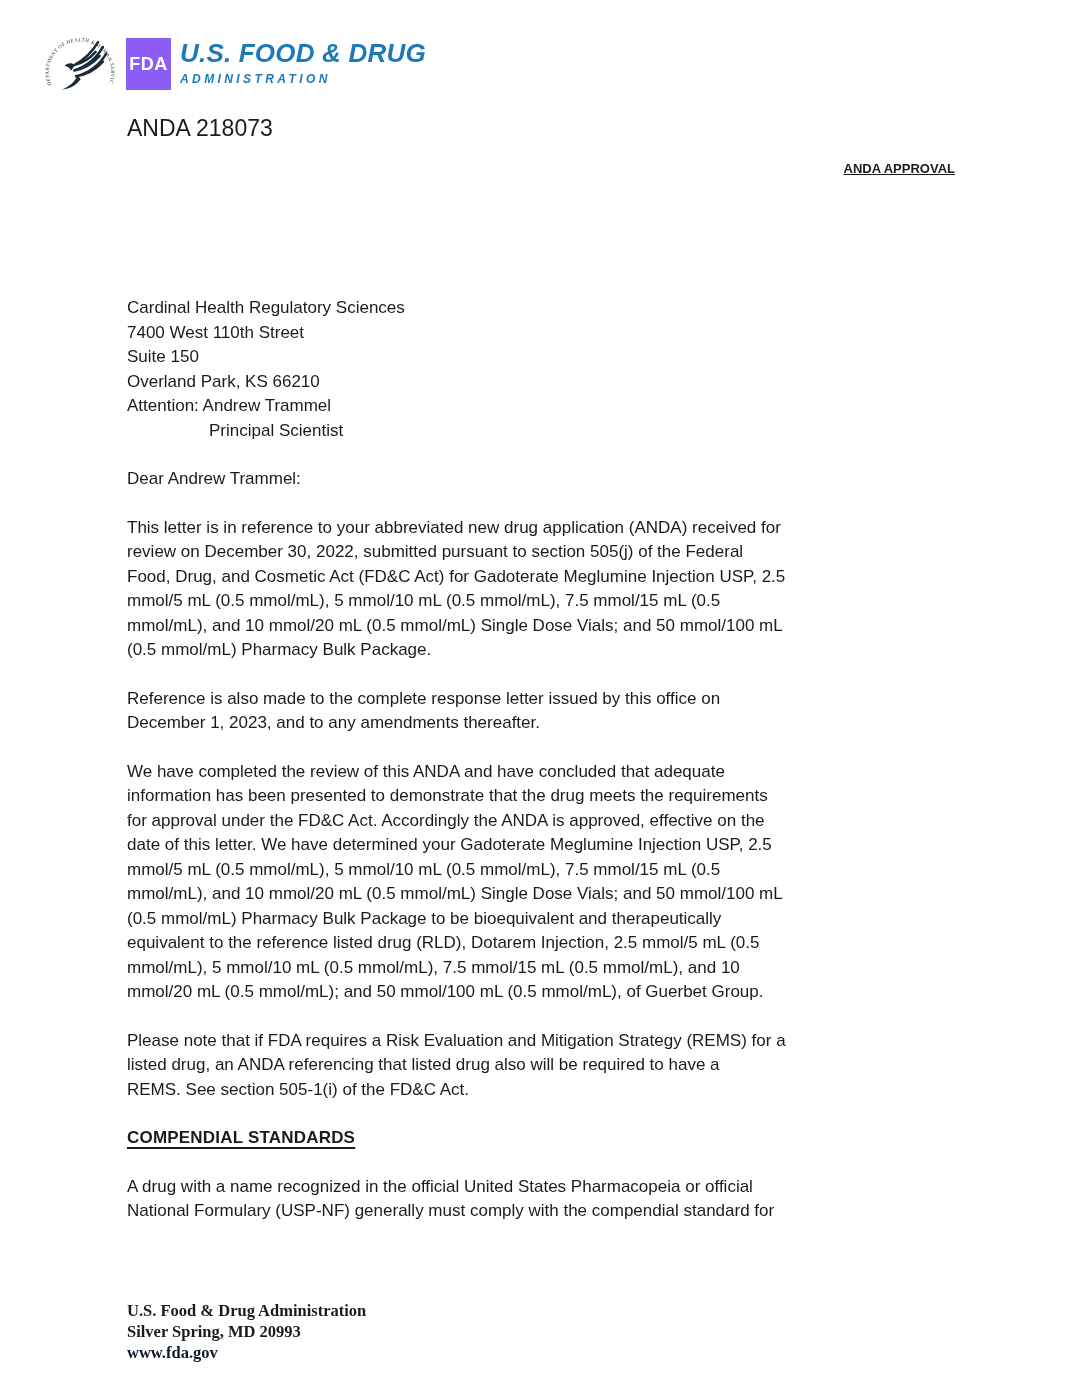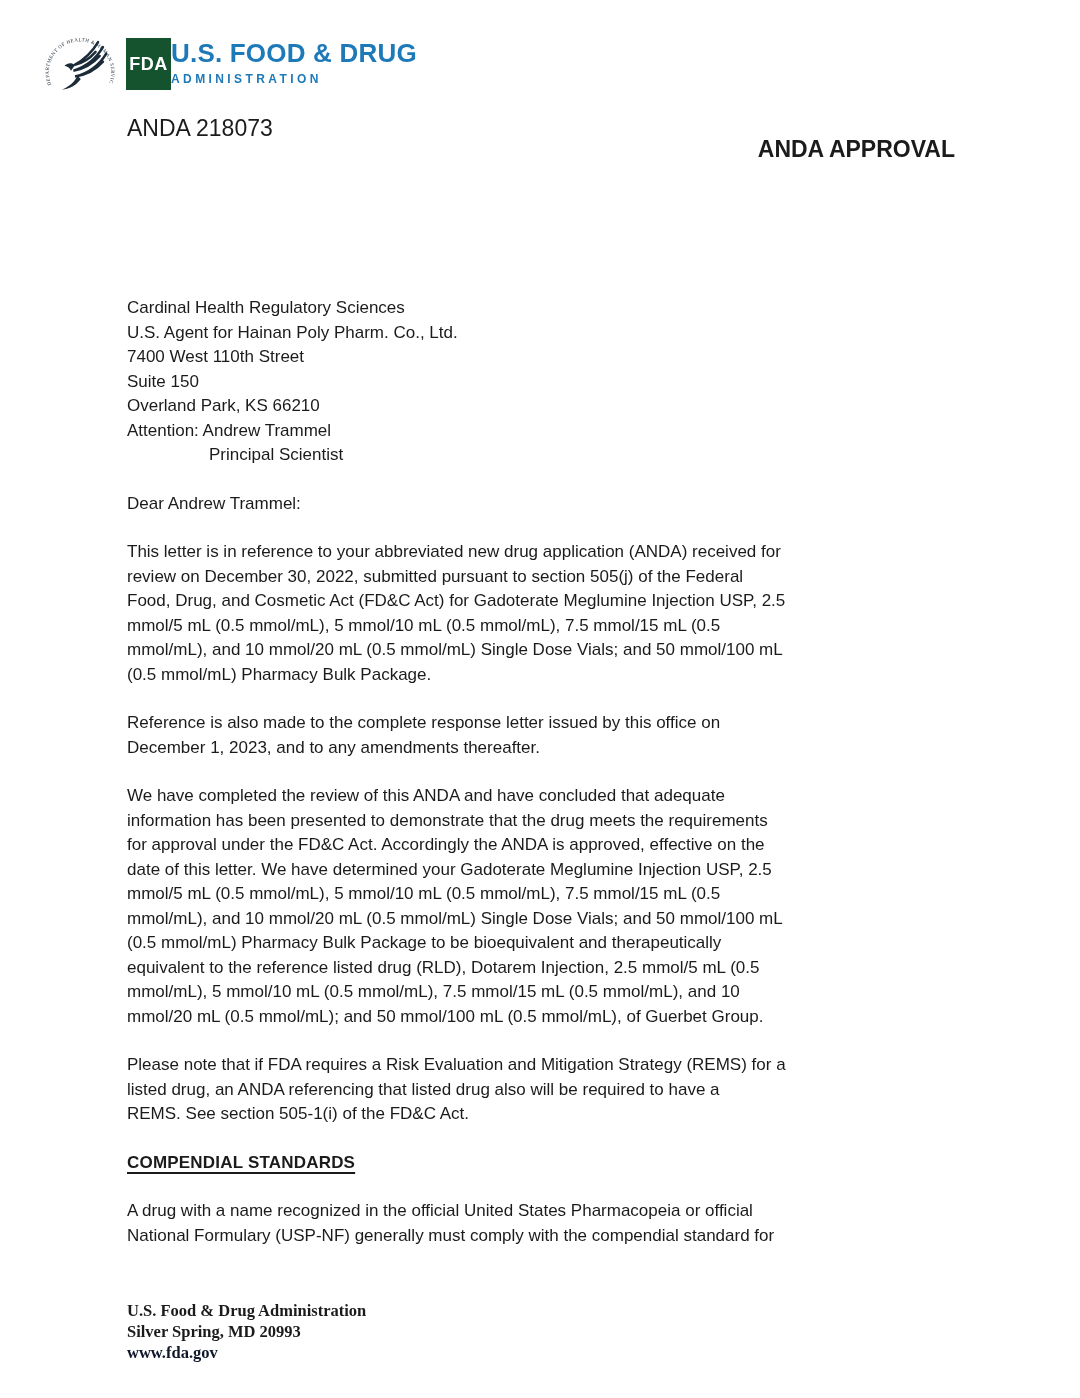--- a/index.html
+++ b/index.html
@@ -10,37 +10,37 @@
     font-family:"Liberation Sans", sans-serif;
     color:#1b1b1b;
     overflow:hidden;
   }
 
   
   .masthead { position:absolute; top:24px; left:38px; display:flex; align-items:flex-start; }
   .hhs-seal { display:block; }
   .fda-lockup { display:flex; align-items:flex-start; margin-left:4px; margin-top:14px; }
   .fda-box {
-    width:45px; height:52px; background:#14532d; color:#ffffff;
+    width:45px; height:52px; background:#8b5cf6; color:#ffffff;
     display:flex; align-items:center; justify-content:center;
     font-weight:bold; font-size:18px; letter-spacing:0.5px;
   }
-  .fda-words { padding-top:1px; }
+  .fda-words { margin-left:9px; padding-top:1px;font-style:italic; }
   .fda-name {
     color:#1E79B8; font-weight:bold; font-size:26px; line-height:28px; letter-spacing:0.2px;
   }
   .fda-sub {
     color:#1E79B8; font-weight:bold; font-size:12px; letter-spacing:3.4px; margin-top:5px;
   }
 
   
   .anda-line { position:absolute; left:127px; top:115px; font-size:23px; }
   .approval-line {
-    position:absolute; left:127px; top:136px; width:828px;
-    text-align:right; font-weight:bold; font-size:23px;
+    position:absolute; left:127px; top:161px; width:828px;
+    text-align:right; font-weight:bold; font-size:13px;text-decoration:underline;
   }
 
   
   .body-col {
     position:absolute; left:127px; top:296px; width:832px;
     font-size:17px; line-height:24.5px;
   }
   .body-col p { margin:24px 0 0 0; white-space:pre-line; }
   .recipient { margin:0; }
   .recipient div { white-space:pre; }
@@ -93,21 +93,20 @@
     </div>
   </header>
 
   <div class="anda-line">ANDA 218073</div>
   <div class="approval-line">ANDA APPROVAL</div>
 
   <main class="body-col">
 
     <div class="recipient">
       <div>Cardinal Health Regulatory Sciences</div>
-      <div>U.S. Agent for Hainan Poly Pharm. Co., Ltd.</div>
       <div>7400 West 110th Street</div>
       <div>Suite 150</div>
       <div>Overland Park, KS 66210</div>
       <div>Attention: Andrew Trammel</div>
       <div class="attn-title">Principal Scientist</div>
     </div>
 
     <p>Dear Andrew Trammel:</p>
 
     <p>This letter is in reference to your abbreviated new drug application (ANDA) received for

